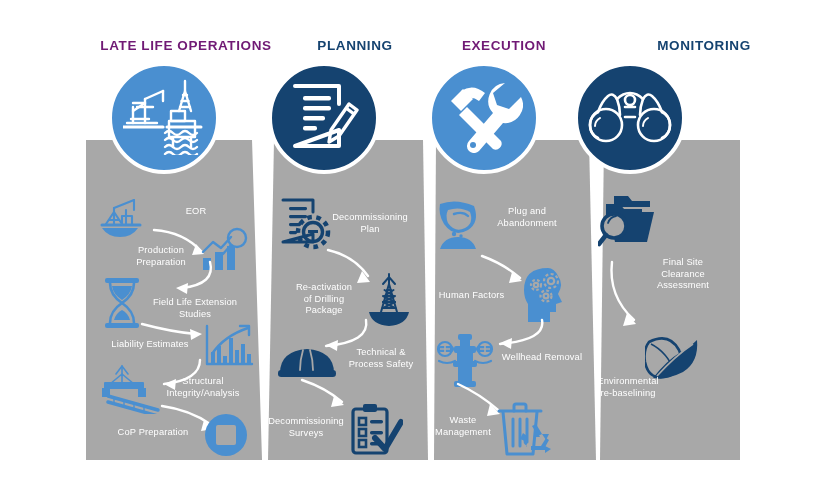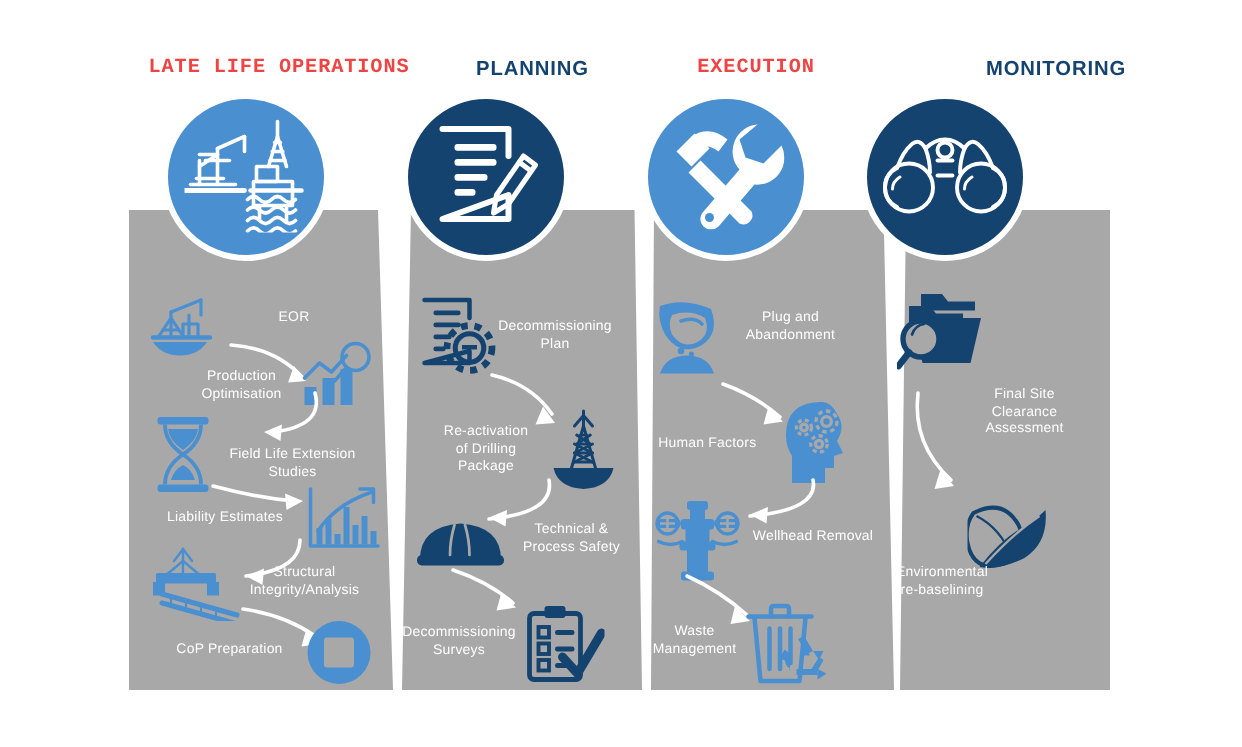--- a/index.html
+++ b/index.html
@@ -14,21 +14,21 @@
 
   
   .col-title{
     position:absolute;
     font-size:13.5px;
     font-weight:bold;
     letter-spacing:.6px;
     text-align:center;
     white-space:nowrap;
   }
-  .t-light{color:#ef4444;font-family:Liberation Mono, monospace;}
+  .t-light{color:#701a75;}
   .t-dark{color:#154370;}
 
   
   .panel{position:absolute;}
   .panel svg{display:block;}
 
   
   .circle{
     position:absolute;
     border-radius:50%;
@@ -217,21 +217,21 @@
         <path d="M2 26 L12 16 L20 22 L30 11"></path>
       </g>
       <g fill="#4a8fd0">
         <rect x="2" y="32" width="8" height="12"></rect>
         <rect x="14" y="26" width="8" height="18"></rect>
         <rect x="26" y="20" width="8" height="24"></rect>
       </g>
     </svg>
   </div>
   <div class="step-label" style="left:122px;top:245px;width:78px;">Production
-Optimisation</div>
+Preparation</div>
   <div class="arrow" style="left:136px;top:260px;width:82px;height:38px;">
     <svg width="82" height="38" viewBox="0 0 82 38">
       <path d="M74 2 q6 22 -28 26" fill="none" stroke="#ffffff" stroke-width="2.4" stroke-linecap="round"></path>
       <path d="M52 23 l-12 5 l11 6 z" fill="#ffffff"></path>
     </svg>
   </div>
 
   <div class="step-icon" style="left:103px;top:278px;width:38px;height:50px;">
     <svg width="38" height="50" viewBox="0 0 38 50">
       <g fill="#4a8fd0">

